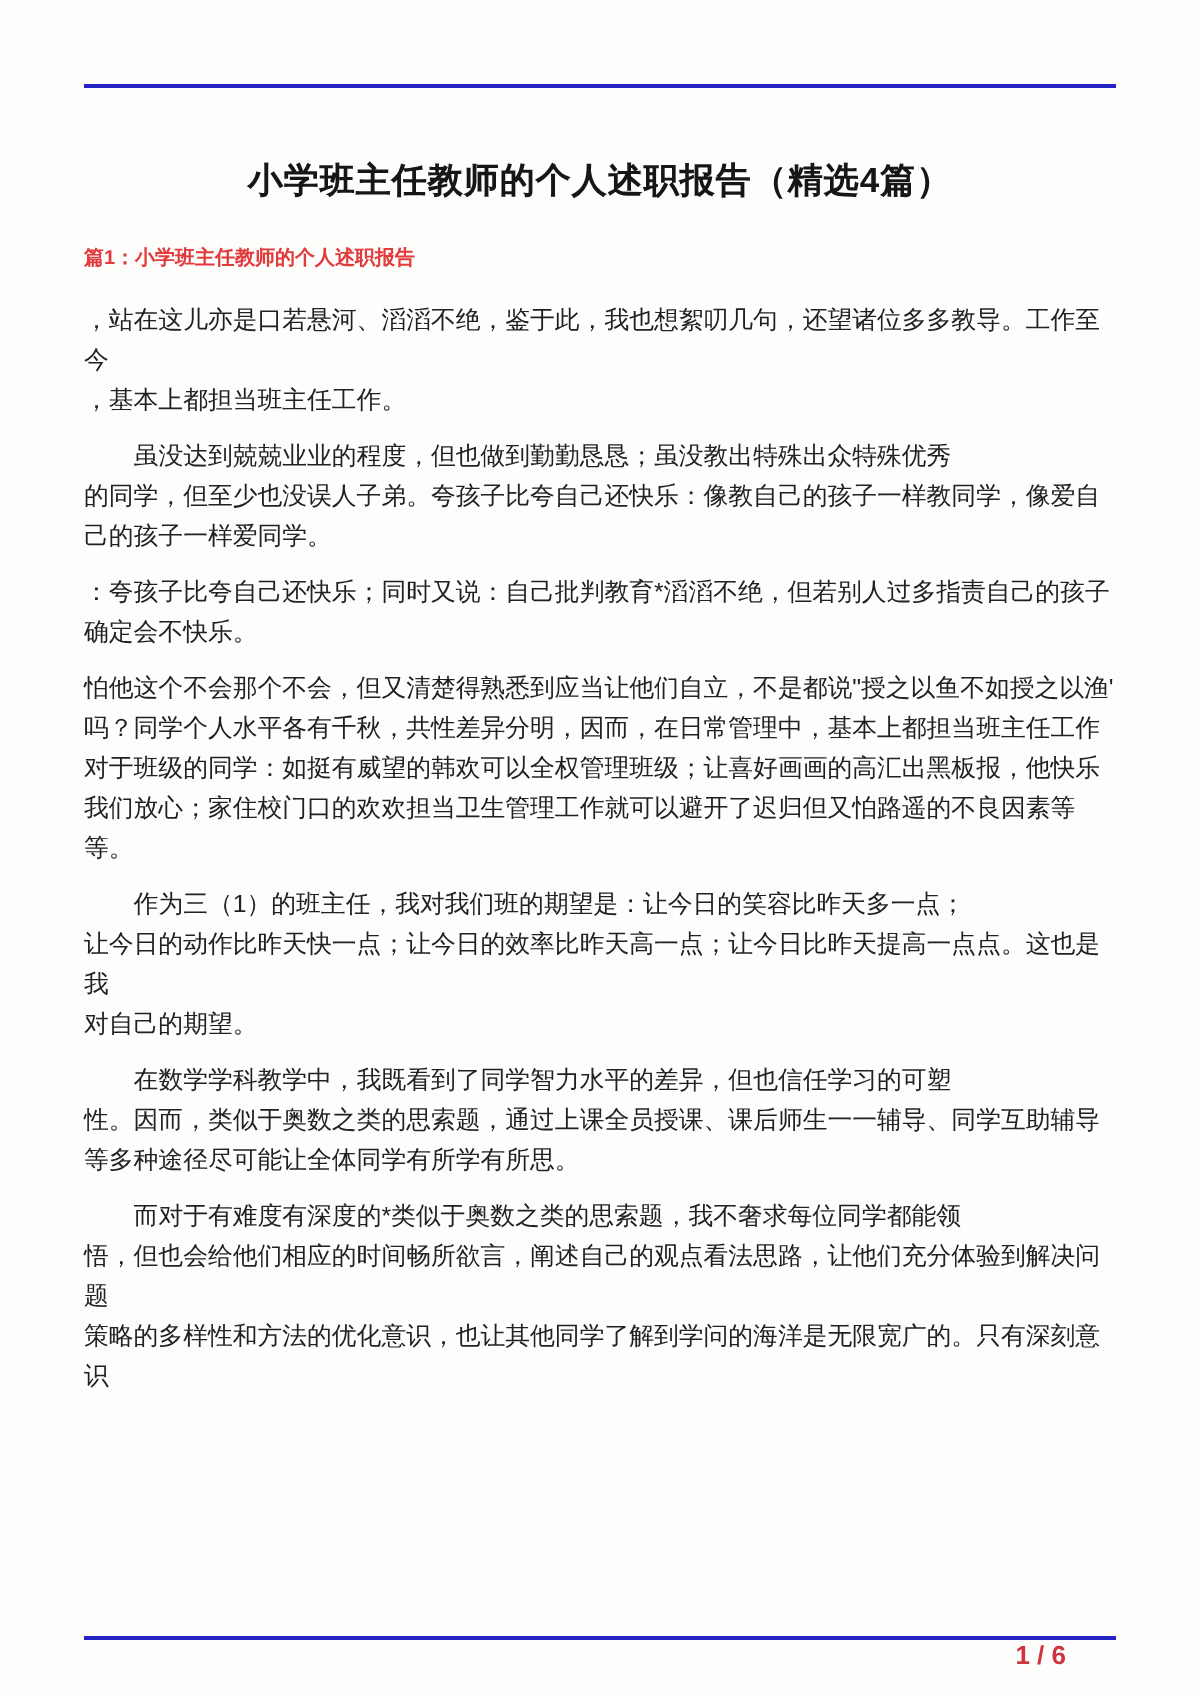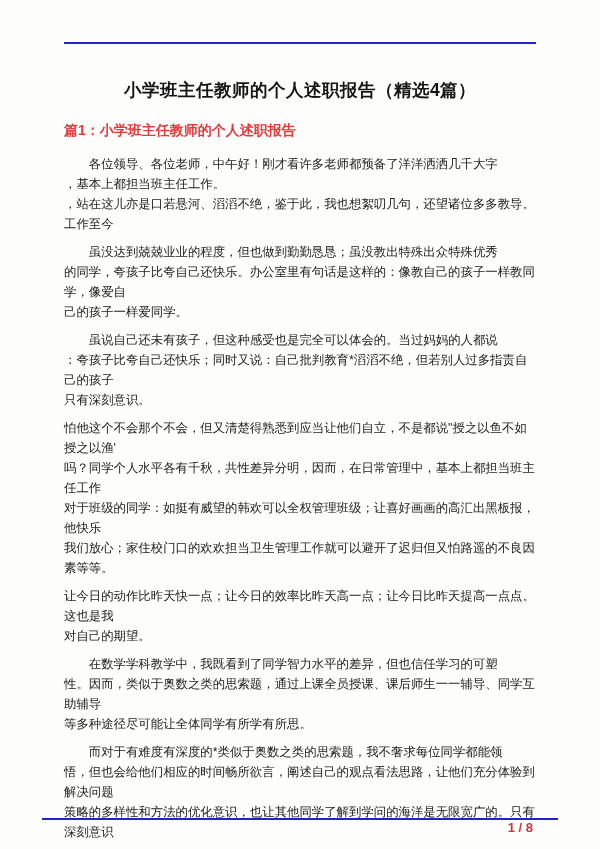--- a/index.html
+++ b/index.html
@@ -6,39 +6,39 @@
   body {
     width: 600px; height: 849px;
     background: #f6f5f2;
     font-family: "Liberation Sans", "DejaVu Sans", sans-serif;
     position: relative;
     overflow: hidden;
   }
   .doc {
     position: absolute; inset: 0;
     background: #fdfdfb;
-    padding: 0 64px;
+    padding: 0 42px;
     box-sizing: border-box;
   }
   .rule {
     border: none;
     border-top: 2px solid #2323c4;
     margin: 0;
   }
   .rule-top { margin-top: 42px; }
   .doc-title {
     font-size: 17.5px;
     font-weight: bold;
     color: #161616;
     text-align: center;
     margin: 34px 0 20px 0;
     letter-spacing: 0.5px;
   }
   .section-heading {
-    font-size: 14px;
+    font-size: 10px;
     font-weight: bold;
     color: #e23b3e;
     margin: 6px 0 14px 0;
   }
   .para {
     font-size: 12.4px;
     line-height: 20px;
     color: #212121;
     margin: 0 0 8px 0;
     text-align: left;
@@ -63,50 +63,49 @@
 </style>
 </head>
 <body>
 
 <div class="doc">
   <hr class="rule rule-top">
   <h1 class="doc-title">小学班主任教师的个人述职报告（精选4篇）</h1>
   <div id="content">
       <h2 class="section-heading">篇1：小学班主任教师的个人述职报告</h2>
       <p class="para">
-        <span class="line indent">各位领导、各位老师，中午好！刚才看许多老师都预备了洋洋洒洒几千大字</span>
+        <span class="line">，站在这儿亦是口若悬河、滔滔不绝，鉴于此，我也想絮叨几句，还望诸位多多教导。工作至今</span>
         <span class="line">，基本上都担当班主任工作。</span>
-        <span class="line">，站在这儿亦是口若悬河、滔滔不绝，鉴于此，我也想絮叨几句，还望诸位多多教导。工作至今</span>
       </p>
       <p class="para">
         <span class="line indent">虽没达到兢兢业业的程度，但也做到勤勤恳恳；虽没教出特殊出众特殊优秀</span>
-        <span class="line">的同学，夸孩子比夸自己还快乐。办公室里有句话是这样的：像教自己的孩子一样教同学，像爱自</span>
+        <span class="line">的同学，但至少也没误人子弟。夸孩子比夸自己还快乐：像教自己的孩子一样教同学，像爱自</span>
         <span class="line">己的孩子一样爱同学。</span>
       </p>
       <p class="para">
-        <span class="line indent">虽说自己还未有孩子，但这种感受也是完全可以体会的。当过妈妈的人都说</span>
         <span class="line">：夸孩子比夸自己还快乐；同时又说：自己批判教育*滔滔不绝，但若别人过多指责自己的孩子</span>
-        <span class="line">只有深刻意识。</span>
+        <span class="line">确定会不快乐。</span>
       </p>
       <p class="para">
         <span class="line">怕他这个不会那个不会，但又清楚得熟悉到应当让他们自立，不是都说"授之以鱼不如授之以渔'</span>
         <span class="line">吗？同学个人水平各有千秋，共性差异分明，因而，在日常管理中，基本上都担当班主任工作</span>
         <span class="line">对于班级的同学：如挺有威望的韩欢可以全权管理班级；让喜好画画的高汇出黑板报，他快乐</span>
         <span class="line">我们放心；家住校门口的欢欢担当卫生管理工作就可以避开了迟归但又怕路遥的不良因素等等。</span>
       </p>
       <p class="para">
+        <span class="line indent">作为三（1）的班主任，我对我们班的期望是：让今日的笑容比昨天多一点；</span>
         <span class="line">让今日的动作比昨天快一点；让今日的效率比昨天高一点；让今日比昨天提高一点点。这也是我</span>
         <span class="line">对自己的期望。</span>
       </p>
       <p class="para">
         <span class="line indent">在数学学科教学中，我既看到了同学智力水平的差异，但也信任学习的可塑</span>
         <span class="line">性。因而，类似于奥数之类的思索题，通过上课全员授课、课后师生一一辅导、同学互助辅导</span>
         <span class="line">等多种途径尽可能让全体同学有所学有所思。</span>
       </p>
       <p class="para">
         <span class="line indent">而对于有难度有深度的*类似于奥数之类的思索题，我不奢求每位同学都能领</span>
         <span class="line">悟，但也会给他们相应的时间畅所欲言，阐述自己的观点看法思路，让他们充分体验到解决问题</span>
         <span class="line">策略的多样性和方法的优化意识，也让其他同学了解到学问的海洋是无限宽广的。只有深刻意识</span>
       </p>
     </div>
   <hr class="footer-rule">
-  <div class="page-number">1 / 8</div>
+  <div class="page-number">1 / 6</div>
 </div>
 
 </body></html>

